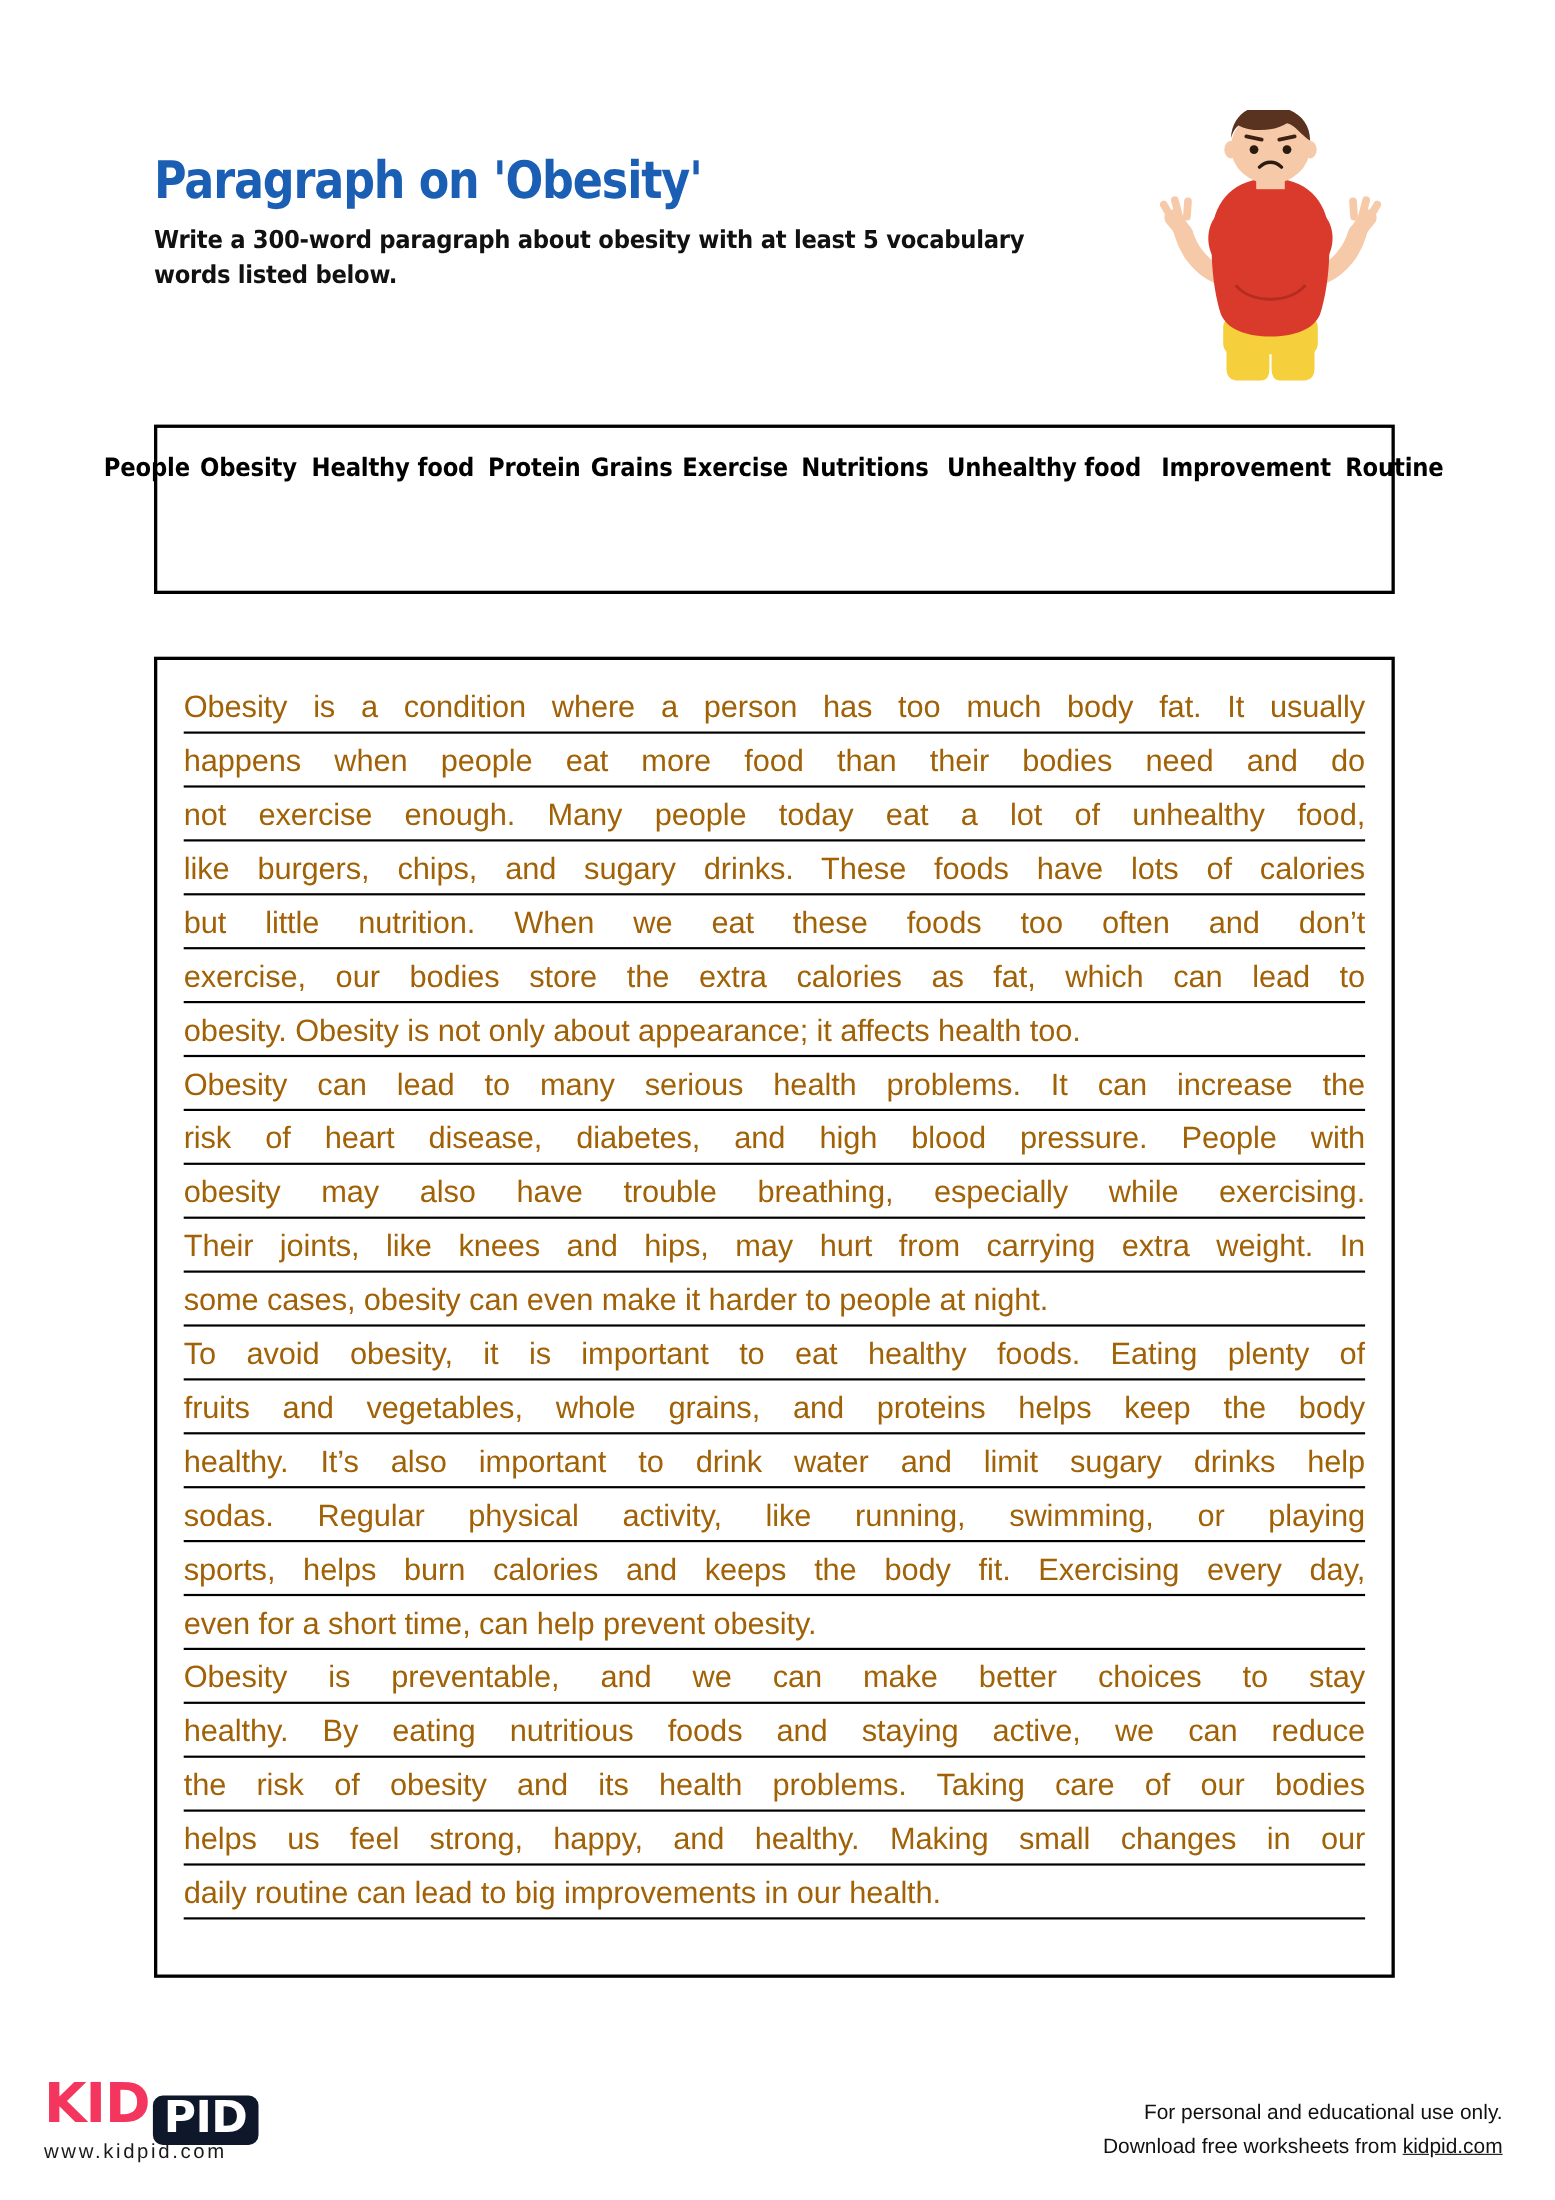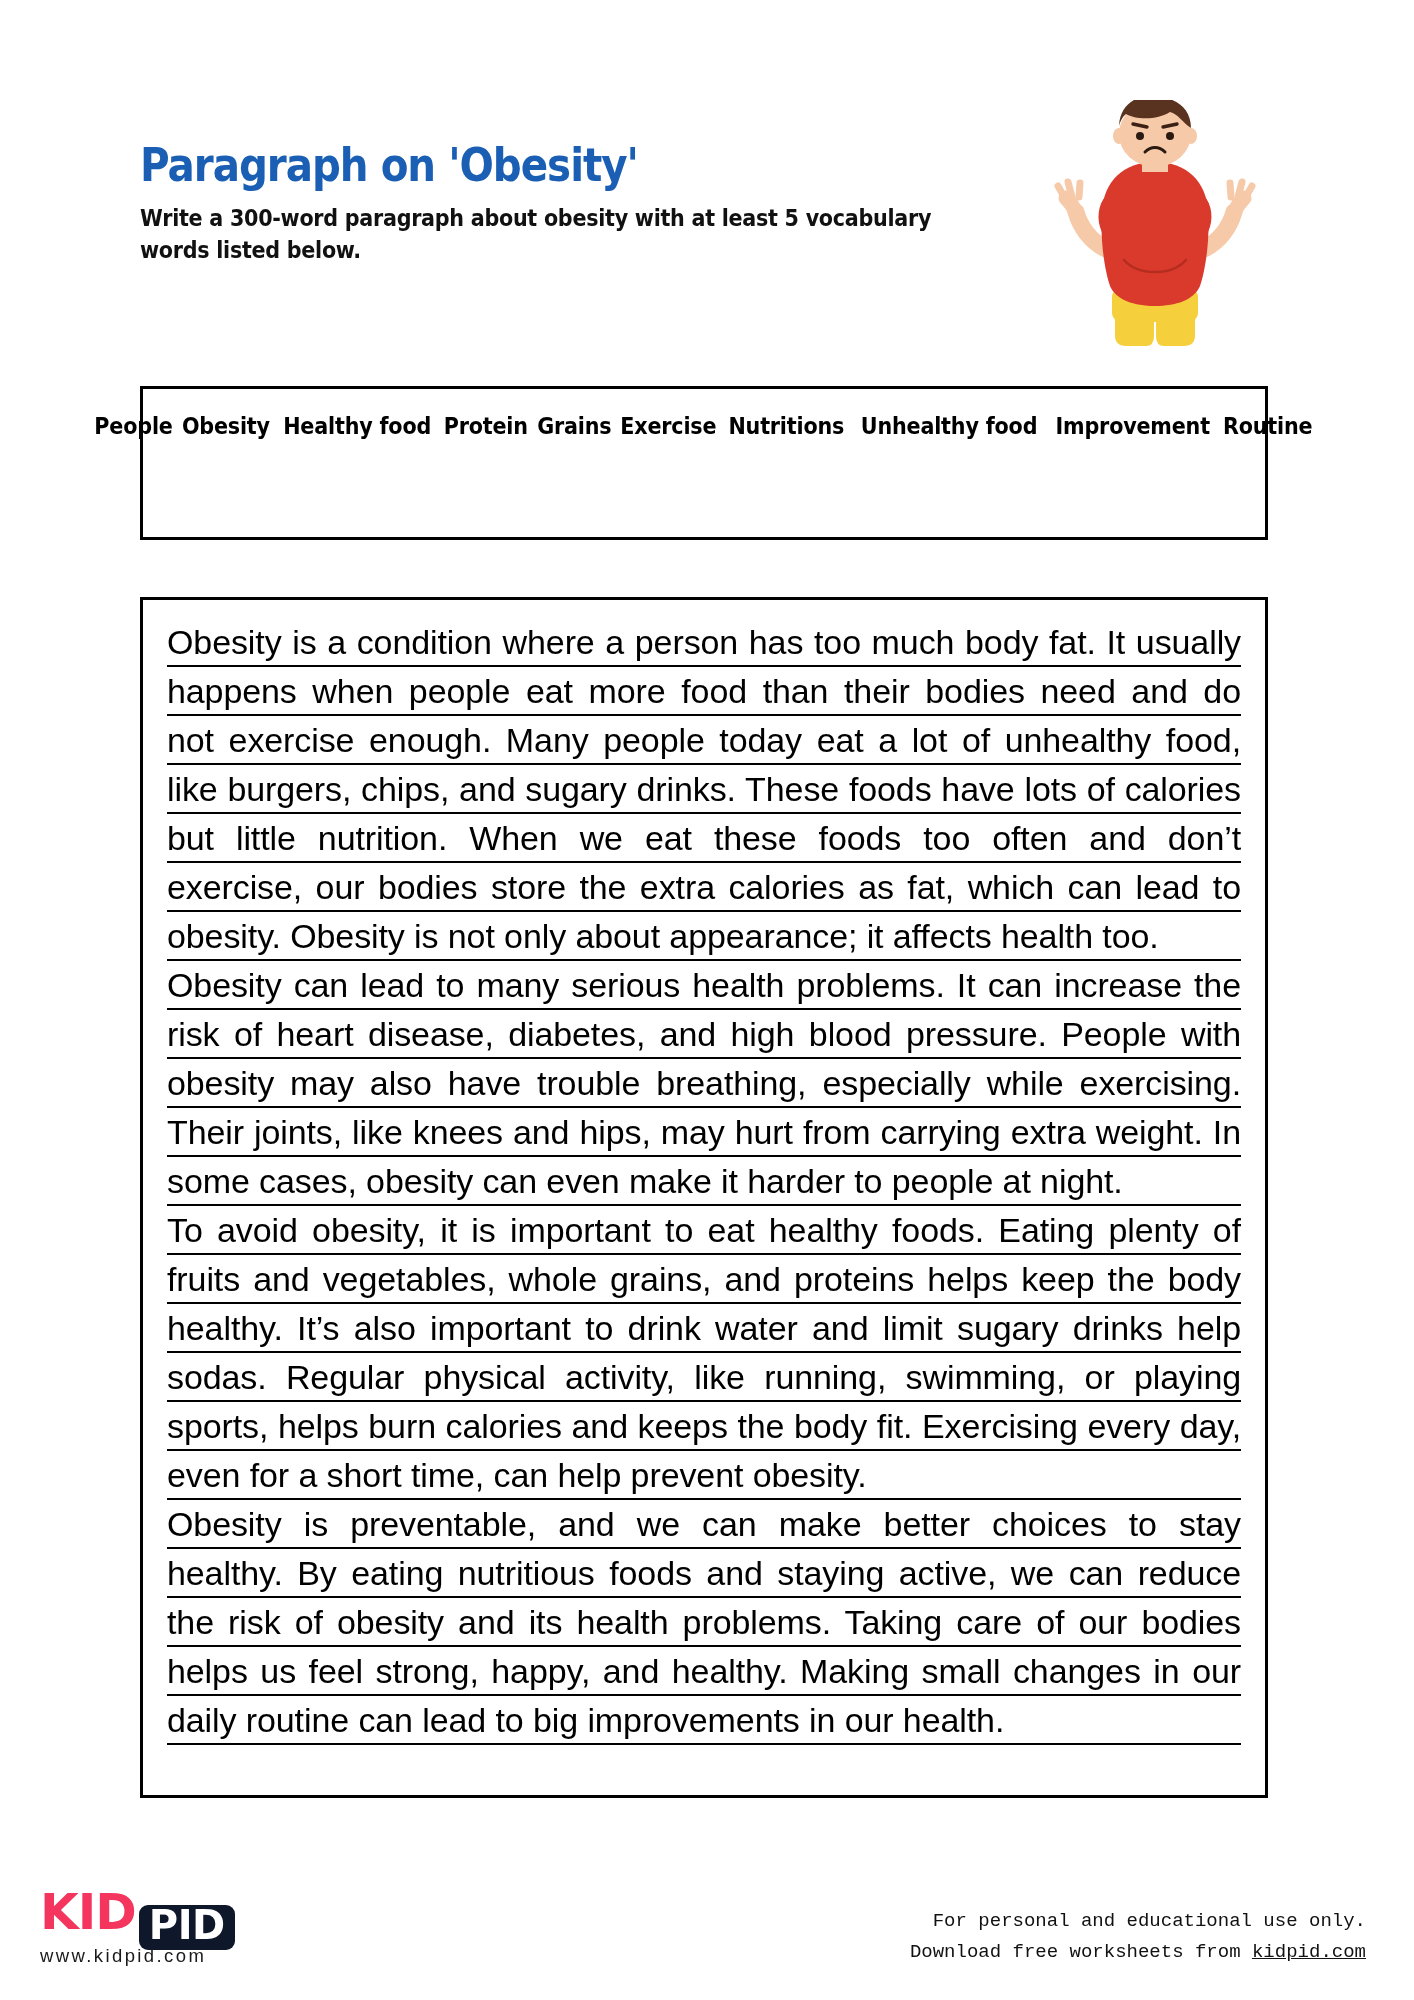--- a/index.html
+++ b/index.html
@@ -101,22 +101,22 @@
     width: 1128px;
     height: 1201px;
     border: 3px solid #000000;
     box-sizing: border-box;
     padding: 18px 24px 10px 24px;
   }
   .para {
     margin: 0;
     font-family: "Liberation Sans", sans-serif;
     font-weight: 300;
-    font-size: 34px;
-    color: #000000;
+    font-size: 28px;
+    color: #a16207;
     letter-spacing: -0.1px;
   }
   .para .ln {
     display: block;
     line-height: 49px;
     height: 49px;
     border-bottom: 2px solid #000000;
     box-sizing: border-box;
     white-space: nowrap;
     overflow: hidden;
@@ -175,21 +175,21 @@
     color: #1a1a1a;
     letter-spacing: 2.4px;
     margin-top: 7px;
   }
 
   .footer-note {
     position: absolute;
     right: 48px;
     top: 1906px;
     text-align: right;
-    font-family: Liberation Mono, monospace;
+    font-family: Liberation Sans, sans-serif;
     font-size: 19px;
     color: #111111;
     line-height: 1.62;
   }
   .footer-note .link {
     text-decoration: underline;
   }
 </style>
 </head>
 <body>

